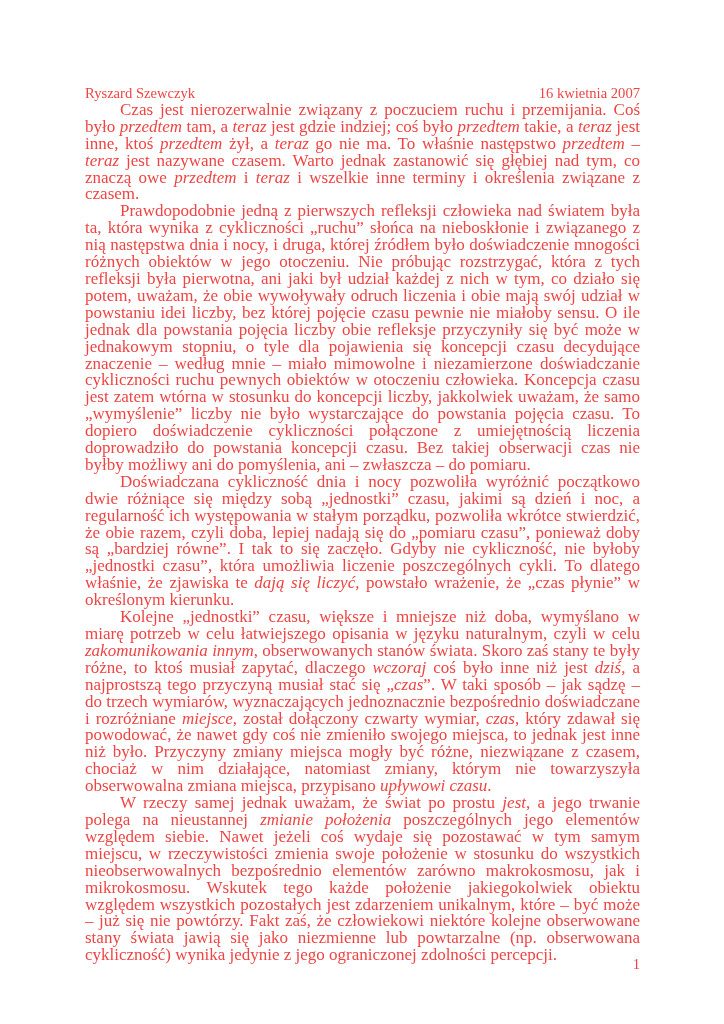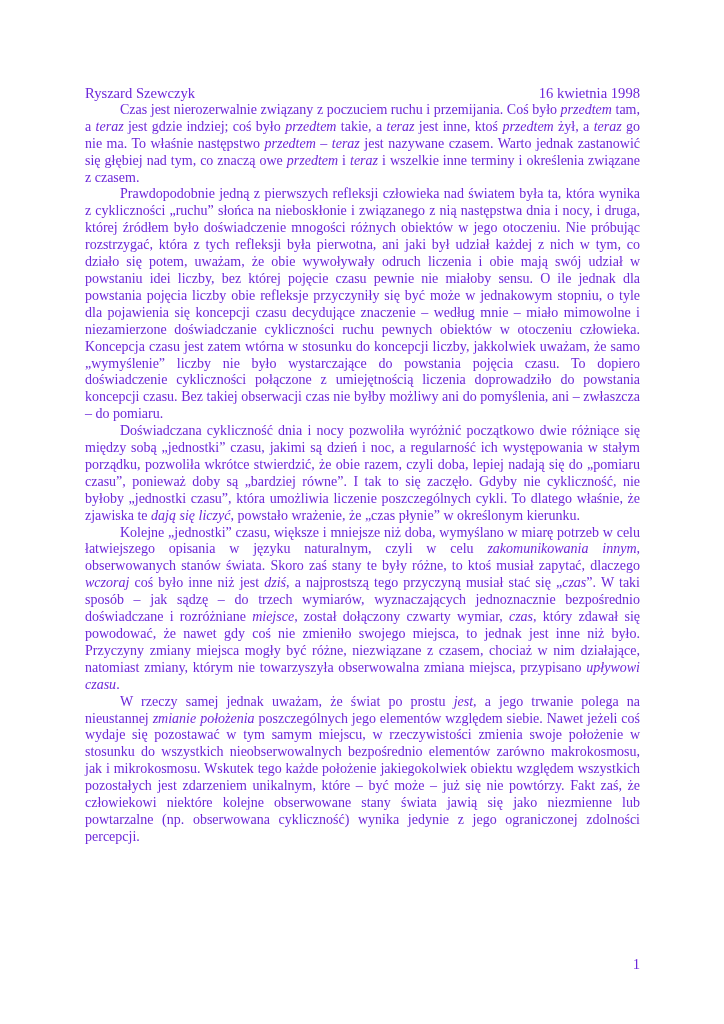--- a/index.html
+++ b/index.html
@@ -6,21 +6,21 @@
     margin: 0;
     padding: 0;
     background: #ffffff;
   }
   .page {
     position: relative;
     width: 724px;
     height: 1024px;
     background: #ffffff;
     font-family: "Liberation Serif", serif;
-    color: #6d28d9;
+    color: #ef4444;
     overflow: hidden;
   }
   .content {
     position: absolute;
     left: 85px;
     top: 85px;
     width: 555px;
   }
   .doc-header {
     display: flex;
@@ -31,21 +31,21 @@
   .doc-title {
     text-align: center;
     font-size: 14.6px;
     line-height: 16.9px;
     margin-top: 31px;
     margin-bottom: 16px;
     font-weight: normal;
   }
   .doc-body p {
     margin: 0;
-    font-size: 14px;
+    font-size: 17px;
     line-height: 16.9px;
     text-align: justify;
     text-indent: 35px;
   }
   .doc-body em {
     font-style: italic;
   }
   .page-number {
     position: absolute;
     right: 84px;
@@ -54,21 +54,21 @@
     line-height: 16.9px;
   }
 </style>
 </head>
 <body>
 
 <div class="page">
   <div class="content">
     <div class="doc-header">
       <span>Ryszard Szewczyk</span>
-      <span>16 kwietnia 1998</span>
+      <span>16 kwietnia 2007</span>
     </div>
     <div class="doc-body">
         <p><span>Czas jest nierozerwalnie związany z poczuciem ruchu i przemijania. Coś było </span><em>przedtem</em><span> tam, a </span><em>teraz</em><span> jest gdzie indziej; coś było </span><em>przedtem</em><span> takie, a </span><em>teraz</em><span> jest inne, ktoś </span><em>przedtem</em><span> żył, a </span><em>teraz</em><span> go nie ma. To właśnie następstwo </span><em>przedtem – teraz</em><span> jest nazywane czasem. Warto jednak zastanowić się głębiej nad tym, co znaczą owe </span><em>przedtem</em><span> i </span><em>teraz</em><span> i wszelkie inne terminy i określenia związane z czasem.</span></p>
         <p><span>Prawdopodobnie jedną z pierwszych refleksji człowieka nad światem była ta, która wynika z cykliczności „ruchu” słońca na nieboskłonie i związanego z nią następstwa dnia i nocy, i druga, której źródłem było doświadczenie mnogości różnych obiektów w jego otoczeniu. Nie próbując rozstrzygać, która z tych refleksji była pierwotna, ani jaki był udział każdej z nich w tym, co działo się potem, uważam, że obie wywoływały odruch liczenia i obie mają swój udział w powstaniu idei liczby, bez której pojęcie czasu pewnie nie miałoby sensu. O ile jednak dla powstania pojęcia liczby obie refleksje przyczyniły się być może w jednakowym stopniu, o tyle dla pojawienia się koncepcji czasu decydujące znaczenie – według mnie – miało mimowolne i niezamierzone doświadczanie cykliczności ruchu pewnych obiektów w otoczeniu człowieka. Koncepcja czasu jest zatem wtórna w stosunku do koncepcji liczby, jakkolwiek uważam, że samo „wymyślenie” liczby nie było wystarczające do powstania pojęcia czasu. To dopiero doświadczenie cykliczności połączone z umiejętnością liczenia doprowadziło do powstania koncepcji czasu. Bez takiej obserwacji czas nie byłby możliwy ani do pomyślenia, ani – zwłaszcza – do pomiaru.</span></p>
         <p><span>Doświadczana cykliczność dnia i nocy pozwoliła wyróżnić początkowo dwie różniące się między sobą „jednostki” czasu, jakimi są dzień i noc, a regularność ich występowania w stałym porządku, pozwoliła wkrótce stwierdzić, że obie razem, czyli doba, lepiej nadają się do „pomiaru czasu”, ponieważ doby są „bardziej równe”. I tak to się zaczęło. Gdyby nie cykliczność, nie byłoby „jednostki czasu”, która umożliwia liczenie poszczególnych cykli. To dlatego właśnie, że zjawiska te </span><em>dają się liczyć</em><span>, powstało wrażenie, że „czas płynie” w określonym kierunku.</span></p>
         <p><span>Kolejne „jednostki” czasu, większe i mniejsze niż doba, wymyślano w miarę potrzeb w celu łatwiejszego opisania w języku naturalnym, czyli w celu </span><em>zakomunikowania innym</em><span>, obserwowanych stanów świata. Skoro zaś stany te były różne, to ktoś musiał zapytać, dlaczego </span><em>wczoraj</em><span> coś było inne niż jest </span><em>dziś</em><span>, a najprostszą tego przyczyną musiał stać się „</span><em>czas</em><span>”. W taki sposób – jak sądzę – do trzech wymiarów, wyznaczających jednoznacznie bezpośrednio doświadczane i rozróżniane </span><em>miejsce</em><span>, został dołączony czwarty wymiar, </span><em>czas</em><span>, który zdawał się powodować, że nawet gdy coś nie zmieniło swojego miejsca, to jednak jest inne niż było. Przyczyny zmiany miejsca mogły być różne, niezwiązane z czasem, chociaż w nim działające, natomiast zmiany, którym nie towarzyszyła obserwowalna zmiana miejsca, przypisano </span><em>upływowi czasu</em><span>.</span></p>
         <p><span>W rzeczy samej jednak uważam, że świat po prostu </span><em>jest</em><span>, a jego trwanie polega na nieustannej </span><em>zmianie położenia</em><span> poszczególnych jego elementów względem siebie. Nawet jeżeli coś wydaje się pozostawać w tym samym miejscu, w rzeczywistości zmienia swoje położenie w stosunku do wszystkich nieobserwowalnych bezpośrednio elementów zarówno makrokosmosu, jak i mikrokosmosu. Wskutek tego każde położenie jakiegokolwiek obiektu względem wszystkich pozostałych jest zdarzeniem unikalnym, które – być może – już się nie powtórzy. Fakt zaś, że człowiekowi niektóre kolejne obserwowane stany świata jawią się jako niezmienne lub powtarzalne (np. obserwowana cykliczność) wynika jedynie z jego ograniczonej zdolności percepcji.</span></p>
       </div>
   </div>
   <div class="page-number">1</div>

